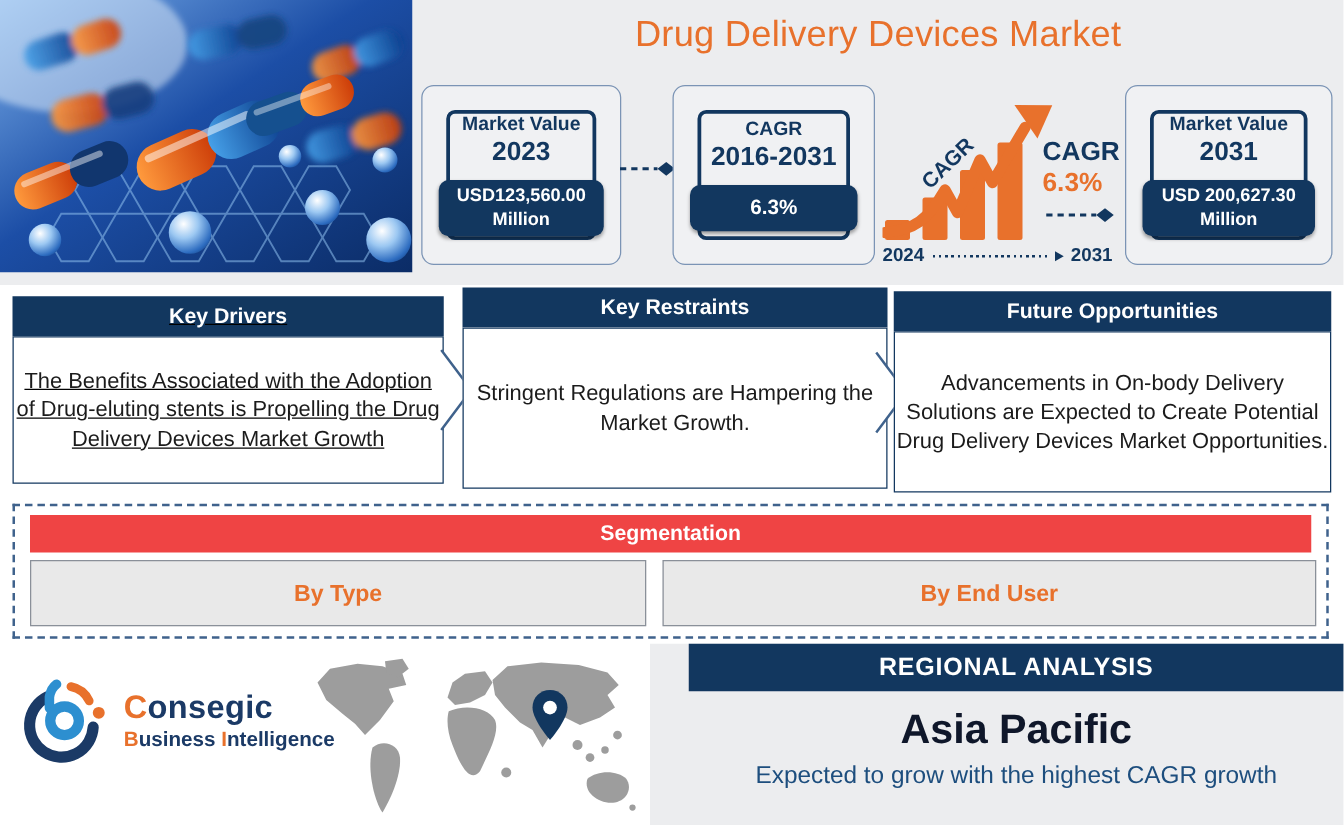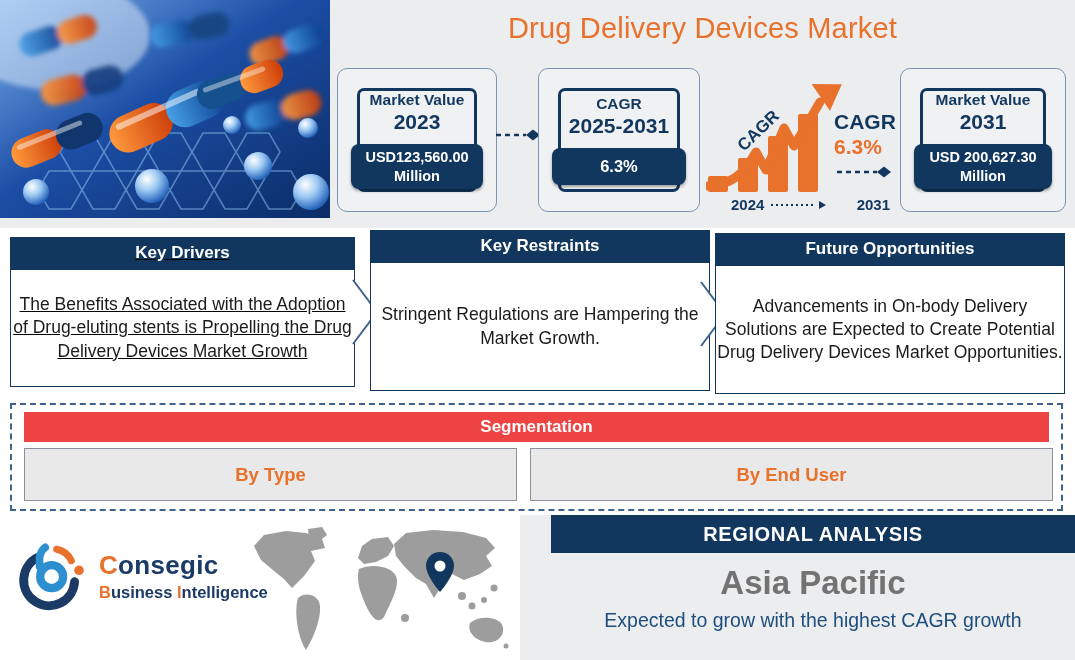--- a/index.html
+++ b/index.html
@@ -29,21 +29,21 @@
   .box-2031 { left:900px; width:166px; }
 
   .connector { position:absolute; }
 
   
   .growth-svg { position:absolute; left:706px; top:80px; width:138px; height:114px; }
   .cagr-callout { position:absolute; left:834px; top:110px; width:62px; text-align:left; }
   .cagr-callout .cl-label { font-size:21px; font-weight:800; color:#12375f; }
   .cagr-callout .cl-value { font-size:21px; font-weight:800; color:#e8712c; margin-top:1px; }
   .years-row { position:absolute; left:706px; top:196px; width:184px; display:flex; align-items:center; }
-  .year-txt { font-size:15px; font-weight:bold; color:#12375f;margin-left:25px; }
+  .year-txt { font-size:15px; font-weight:bold; color:#12375f; }
   .dot-line { flex:1; height:2px; margin:0 5px 0 7px;
               background-image:repeating-linear-gradient(90deg,#12375f 0 2px,transparent 2px 5px); }
   .dot-arrow { width:0; height:0; border-left:7px solid #12375f; border-top:4px solid transparent;
                border-bottom:4px solid transparent; margin-right:6px; }
 
   
   .panel { position:absolute; display:flex; flex-direction:column; }
   .panel-header { height:32px; background:#12375f; color:#fff; font-size:17px; font-weight:bold;
                   display:flex; align-items:center; justify-content:center; }
   .panel-body { flex:1; background:#fff; border:1.5px solid #12375f;
@@ -69,21 +69,21 @@
   
   .logo-row { position:absolute; left:16px; top:538px; display:flex; align-items:center; gap:13px; }
   .brand-line1 { font-size:26px; font-weight:bold; color:#1b3a66; letter-spacing:0.3px; }
   .brand-line2 { font-size:16.5px; font-weight:bold; color:#1b3a66; margin-top:2px; }
   .accent { color:#e8712c; }
   .map-svg { position:absolute; left:248px; top:522px; width:272px; height:136px; }
 
   .regional { position:absolute; left:520px; top:515px; width:555px; height:145px; background:#ecedef;padding-left:31px; }
   .regional-header { height:38px; background:#12375f; color:#fff; font-size:20px; font-weight:bold;
                      letter-spacing:0.6px; display:flex; align-items:center; justify-content:center; }
-  .region-name { text-align:center; font-size:33px; font-weight:800; color:#737373; margin-top:11px; }
+  .region-name { text-align:center; font-size:33px; font-weight:800; color:#0f172a; margin-top:11px; }
   .region-sub  { text-align:center; font-size:19.5px; color:#1d4e7e; margin-top:7px; }
 </style>
 </head>
 <body>
 
 <div class="page">
 
   <div class="top-band"></div>
 
   <svg class="photo" viewBox="0 0 330 218">
@@ -193,21 +193,21 @@
   </div>
 
   <svg class="connector" style="left:495px; top:128px;" width="46" height="14" viewBox="0 0 46 14">
     <line x1="1" y1="7" x2="31" y2="7" stroke="#12375f" stroke-width="2.5" stroke-dasharray="5,4"></line>
     <path d="M31,7 L38,1.5 L45,7 L38,12.5 Z" fill="#12375f"></path>
   </svg>
 
   <div class="stat-box box-cagr">
     <div class="stat-inner">
       <div class="stat-label">CAGR</div>
-      <div class="stat-year">2025-2031</div>
+      <div class="stat-year">2016-2031</div>
       <div class="stat-pill big">6.3%</div>
     </div>
   </div>
 
   <svg class="growth-svg" viewBox="0 0 138 114">
     <g fill="#e8712c">
       <rect x="2" y="96" width="20" height="16" rx="2"></rect>
       <rect x="32" y="78" width="20" height="34" rx="2"></rect>
       <rect x="62" y="56" width="20" height="56" rx="2"></rect>
       <rect x="92" y="34" width="20" height="78" rx="2"></rect>

